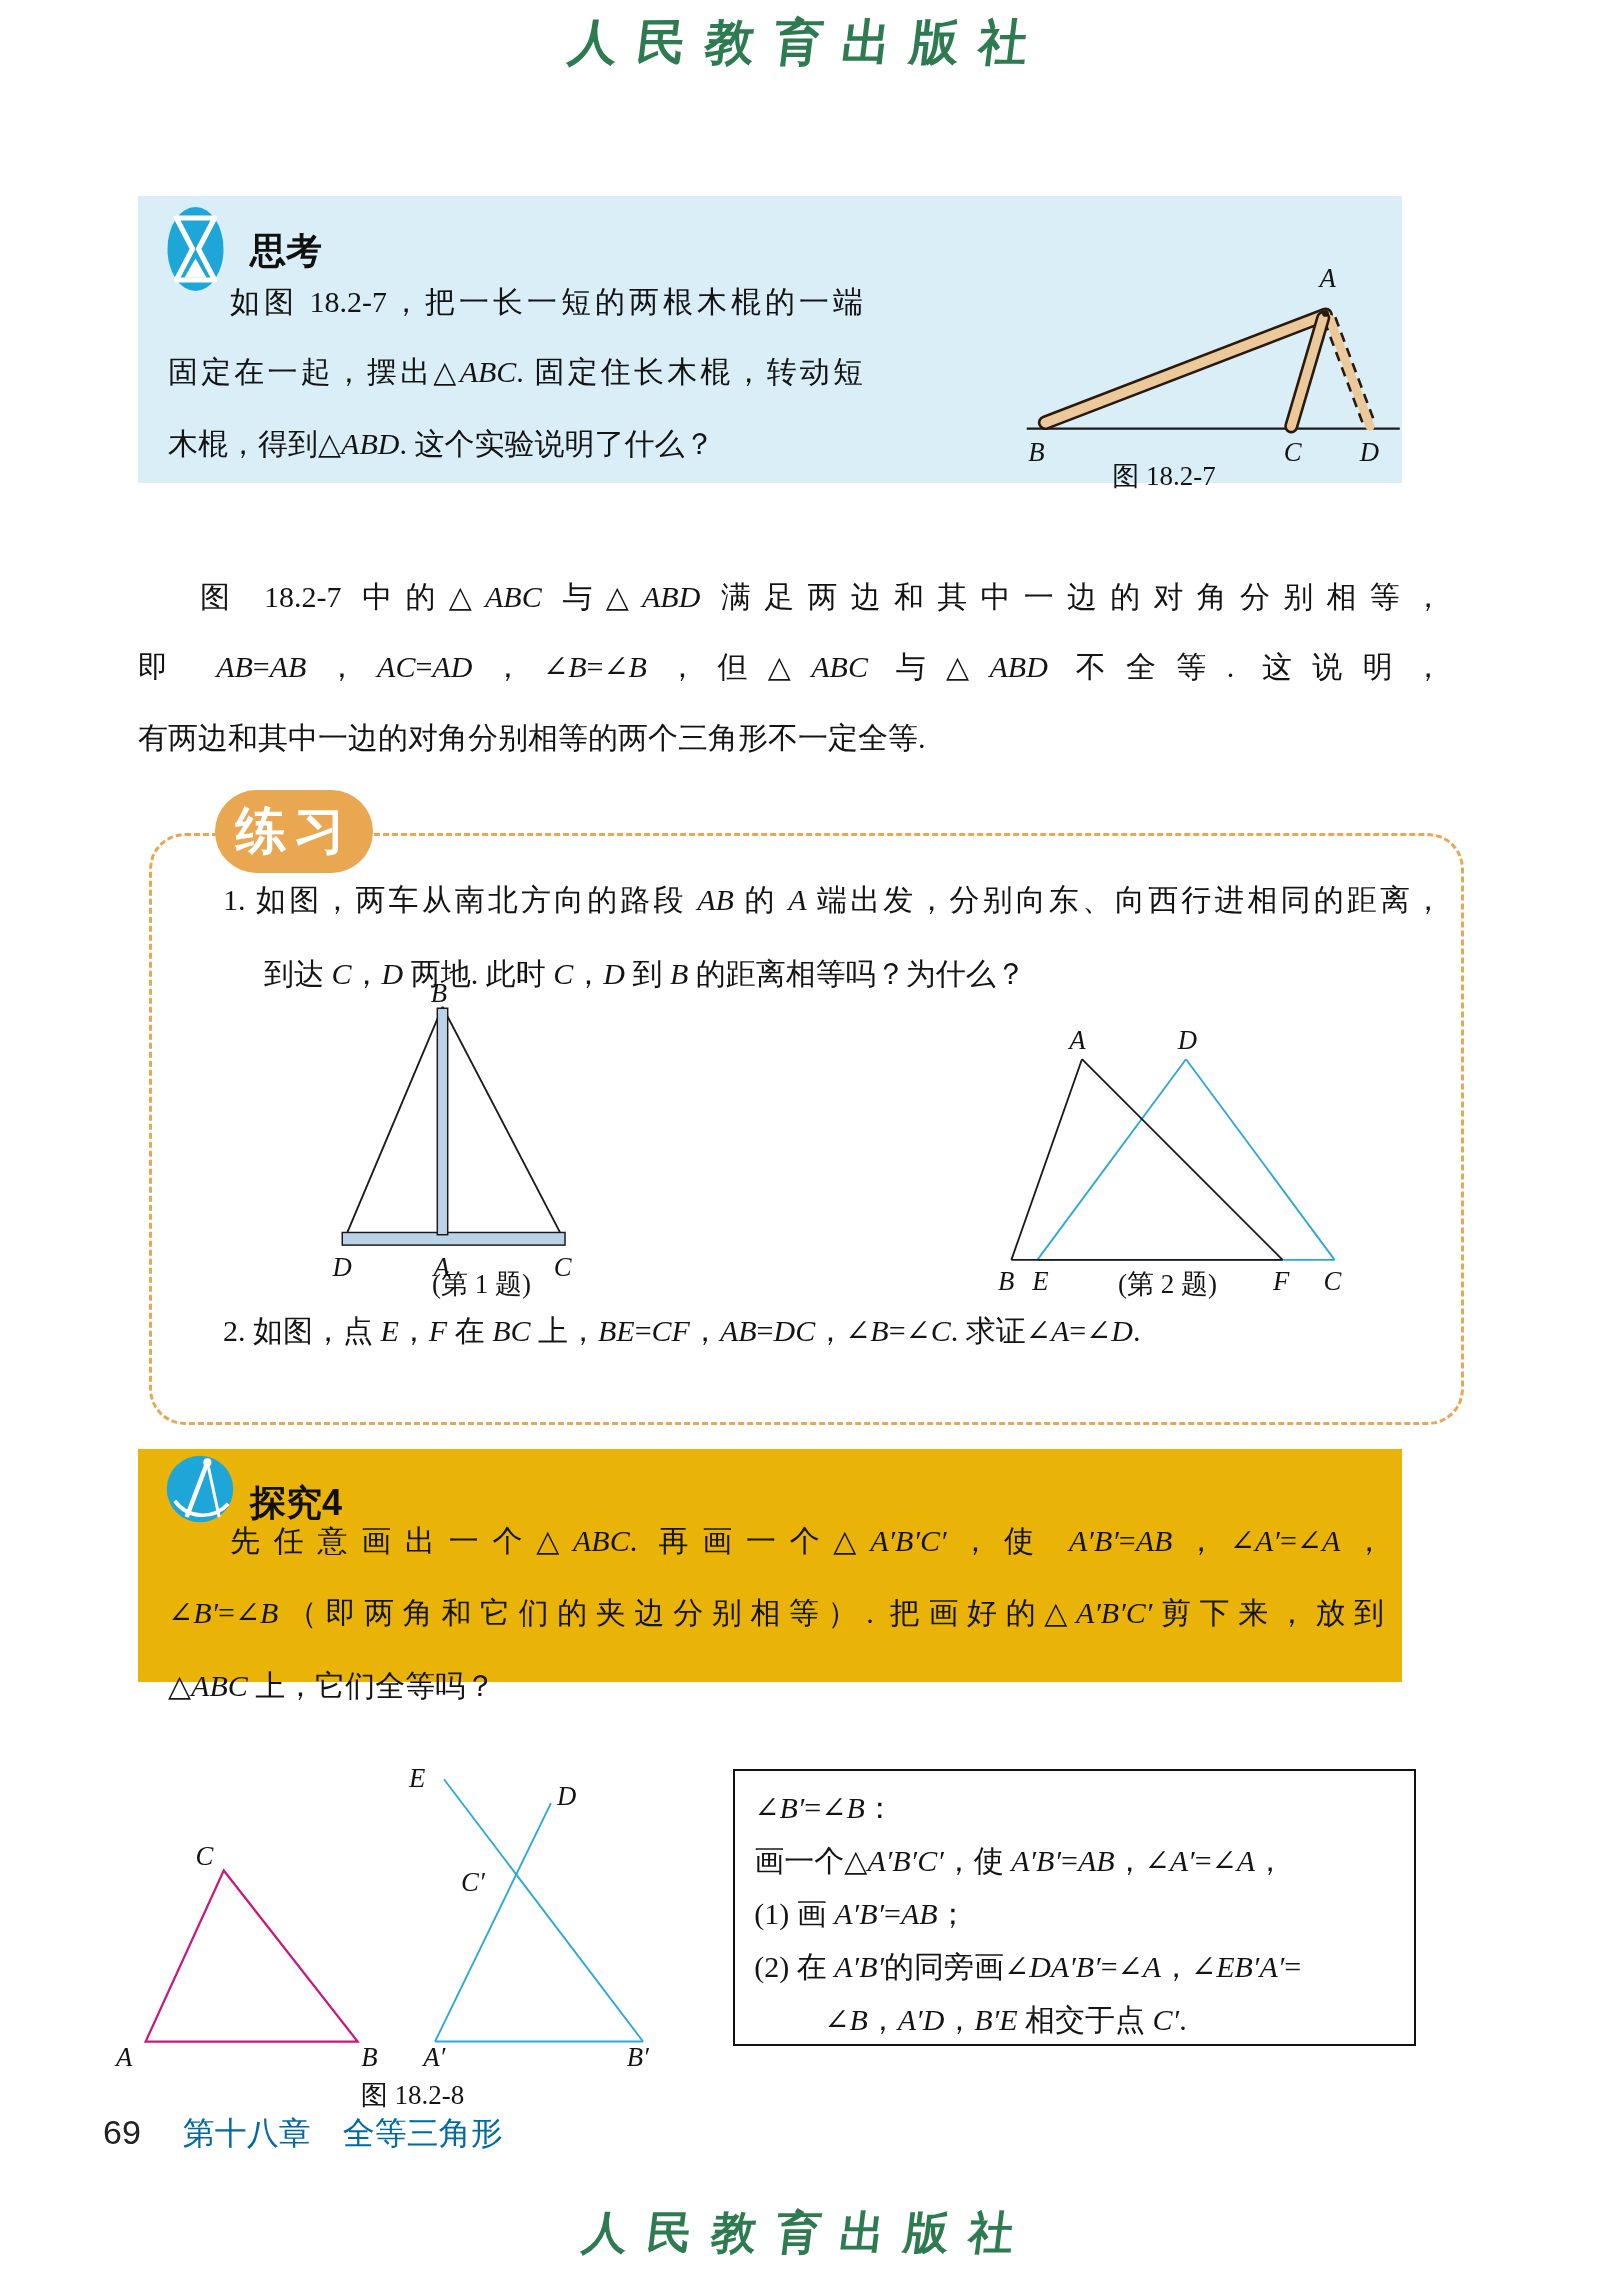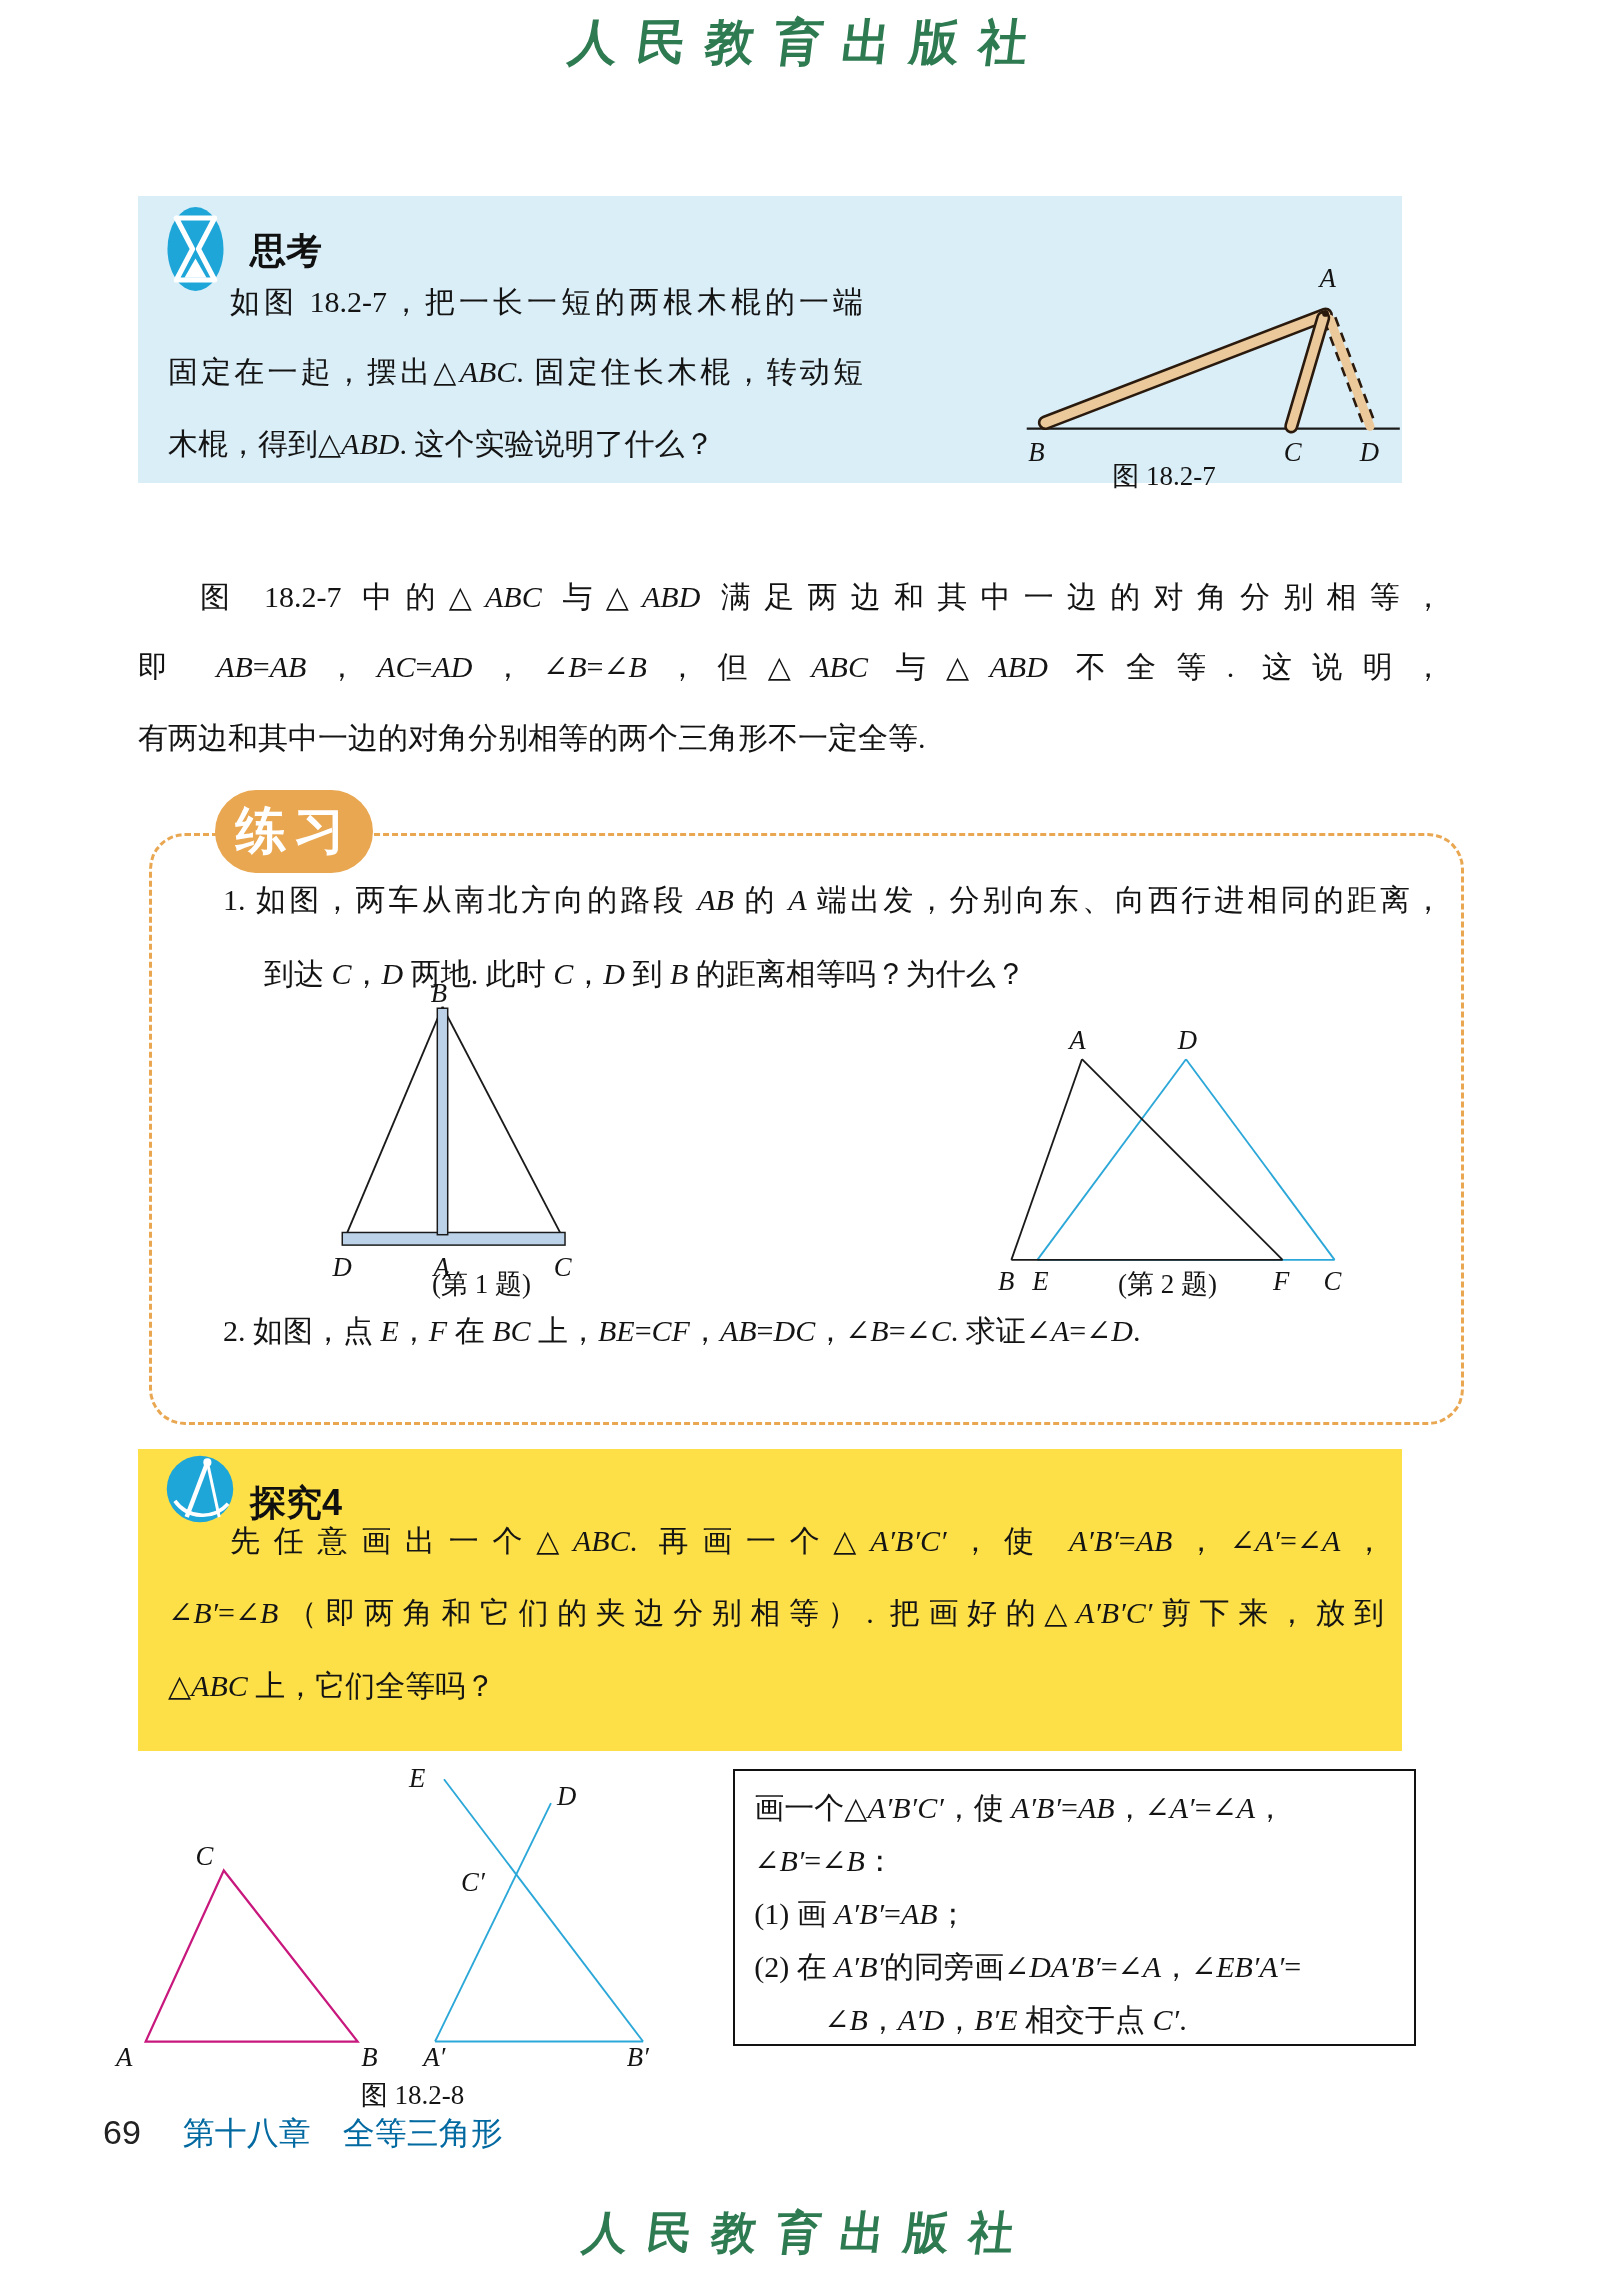--- a/index.html
+++ b/index.html
@@ -26,21 +26,21 @@
   #practice-box{
     left:149px;top:833px;width:1309px;height:586px;
     border:3px dashed #e9a751;border-radius:36px;background:#ffffff;
   }
   #practice-badge{
     position:absolute;left:63px;top:-46px;width:158px;height:83px;background:#e9a751;
     border-radius:43px;color:#ffffff;font-family:"Liberation Sans","DejaVu Sans",sans-serif;
     font-weight:bold;font-size:51px;letter-spacing:7.4px;
     display:flex;align-items:center;justify-content:center;
   }
-  #explore-box{left:138px;top:1449px;width:1264px;height:302px;background:#fde047;}
+  #explore-box{left:138px;top:1449px;width:1264px;height:233px;background:#eab308;}
   #construction-box{
     position:absolute;left:733px;top:1769px;width:683px;height:277px;
     border:2.2px solid #111111;box-sizing:border-box;padding:10.4px 16.4px 0 19.3px;
   }
   #construction-box .cline{font-size:30px;line-height:53px;white-space:nowrap;}
   #construction-box .cline.indent{padding-left:70px;}
   svg text{
     font-family:"Liberation Serif","DejaVu Serif",serif;font-style:italic;
     font-size:36px;fill:#141414;
   }
@@ -172,22 +172,22 @@
     <text x="204" y="64">D</text>
     <text x="75" y="180">C′</text>
     <text x="24" y="416">A′</text>
     <text x="298" y="416">B′</text>
   </svg>
 </span>
 
 <div class="caption" style="left:290px;top:2077px;width:245px;">图 18.2-8</div>
 
 <div id="construction-box">
+  <div class="cline">∠<i>B′</i>=∠<i>B</i>：</div>
   <div class="cline tl" style="position:static;">画一个△<i>A′B′C′</i>，使 <i>A′B′</i>=<i>AB</i>，∠<i>A′</i>=∠<i>A</i>，</div>
-  <div class="cline">∠<i>B′</i>=∠<i>B</i>：</div>
   <div class="cline">(1) 画 <i>A′B′</i>=<i>AB</i>；</div>
   <div class="cline">(2) 在 <i>A′B′</i>的同旁画∠<i>DA′B′</i>=∠<i>A</i>，∠<i>EB′A′</i>=</div>
   <div class="cline indent">∠<i>B</i>，<i>A′D</i>，<i>B′E</i> 相交于点 <i>C′</i>.</div>
 </div>
 
 <div id="footer">
   <span class="pagenum">69</span>
   <span class="chapter">第十八章　全等三角形</span>
 </div>
 

